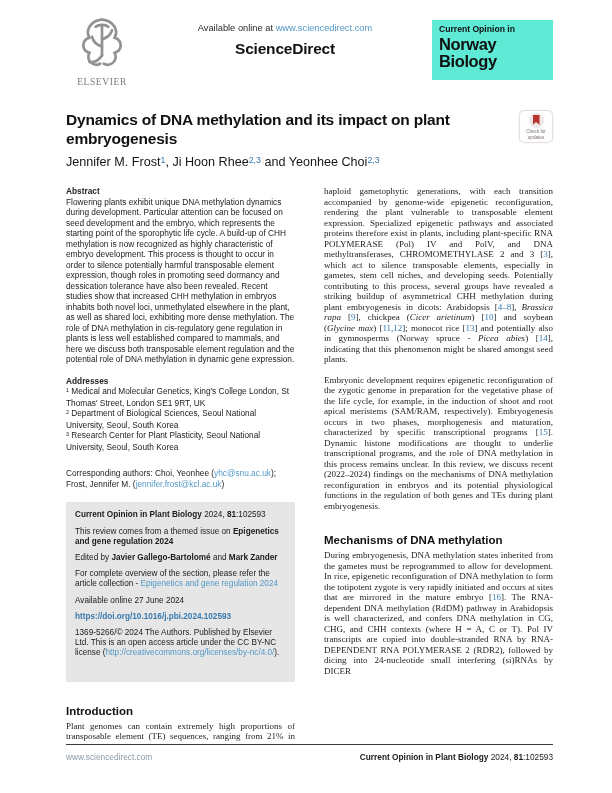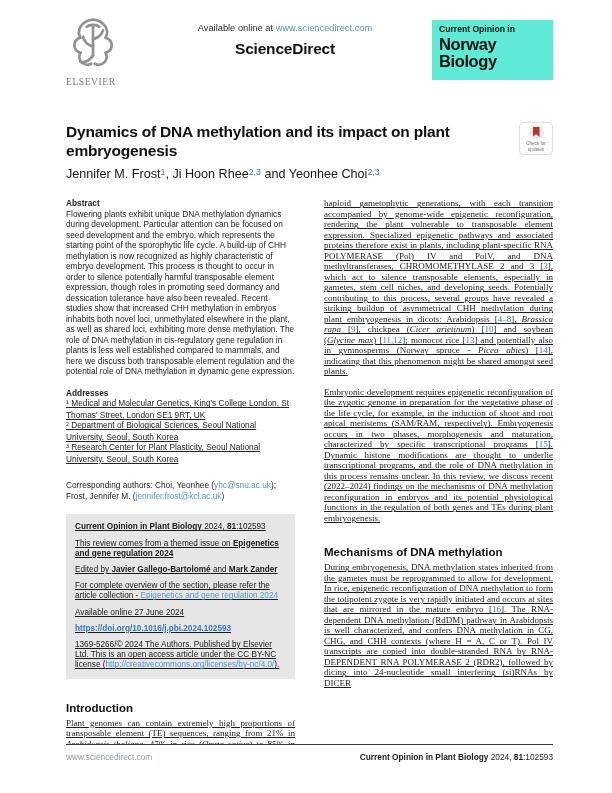--- a/index.html
+++ b/index.html
@@ -2,73 +2,73 @@
 <html><head>
 <meta charset="utf-8">
 <style>
   html,body{margin:0;padding:0;background:#ffffff;}
   body{width:612px;height:793px;position:relative;overflow:hidden;
        font-family:"Liberation Sans",sans-serif;color:#1b1b1b;}
   .page{position:absolute;left:66px;top:14px;width:487px;}
 
   
   .header{display:flex;align-items:flex-start;}
-  .logo-wrap{width:72px;text-align:left;color:#8f8f8f;}
+  .logo-wrap{width:72px;text-align:center;color:#8f8f8f;}
   .elsevier-name{font-family:"Liberation Serif",serif;font-size:9.5px;letter-spacing:.6px;color:#7c7c7c;margin-top:1px;}
   .header-center{flex:1;text-align:center;padding-top:9px;}
   .avail{font-size:9.3px;color:#2a2a2a;}
   .sd-logo{font-size:15.5px;font-weight:bold;color:#121212;margin-top:7px;letter-spacing:-.2px;}
   .journal-badge{width:121px;background:#5eead4;padding:5px 7px 9px 7px;box-sizing:border-box;margin-top:6px;}
   .jb1{font-size:8.6px;font-weight:bold;color:#101010;line-height:1.15;}
   .jb2{font-size:16.5px;font-weight:bold;color:#101010;letter-spacing:-.4px;line-height:1.05;margin-top:1px;}
 
   
-  .title-row{display:flex;margin-top:35px;gap:42px;}
+  .title-row{display:flex;margin-top:23px;gap:42px;}
   .title{font-size:15.5px;font-weight:bold;line-height:1.24;letter-spacing:-.2px;width:408px;color:#111;}
   .check-badge{margin-left:auto;width:34px;height:33px;border:1px solid #e4dede;border-radius:5px;
                background:#fefefe;text-align:center;padding-top:2px;box-sizing:border-box;box-shadow:0 0 2px rgba(0,0,0,.08);}
   .cfu-circle{width:15px;height:15px;border-radius:50%;background:#efe8e8;margin:0 auto;position:relative;}
   .cfu-mark{position:absolute;left:4px;top:2px;width:7px;height:10px;background:#b8352e;
             clip-path:polygon(0 0,100% 0,100% 100%,50% 70%,0 100%);}
   .cfu-text{font-size:4.6px;color:#7d7272;line-height:1.25;margin-top:1px;}
   .authors{font-size:12.6px;margin-top:7px;color:#161616;}
 
   
   .cols{display:flex;gap:29px;margin-top:17px;}
   .col{width:237px;box-sizing:border-box;}
   .small{font-size:8.3px;line-height:10.5px;color:#222;}
   .bhead{font-weight:bold;}
   .addresses{margin-top:11px;}
   .addr-line{margin:0;}
   .corr{margin-top:16px;}
 
   .gray-box{background:#e6e6e6;padding:8px 9px;margin-top:13px;}
   .gray-box .gb-p{font-size:8.2px;line-height:10.2px;margin:0 0 6px 0;}
-  .gray-box .gb-p:last-child{margin-bottom:0;}
+  .gray-box .gb-p:last-child{margin-bottom:15px;}
 
   .section-head{font-weight:bold;font-size:11.5px;margin:23px 0 4px 0;color:#111;}
   .serif{font-family:"Liberation Serif",serif;font-size:9px;line-height:10.5px;text-align:justify;color:#1d1d1d;}
   .serif + .serif{margin-top:10px;}
 
   
   .b{font-weight:bold;}
   .i{font-style:italic;}
   .link{color:#3879ae;}
   .link2{color:#5298c6;}
   .sup{font-size:64%;position:relative;top:-.45em;}
   .supb{font-size:70%;position:relative;top:-.4em;}
 
   
   .footer{position:absolute;left:66px;width:487px;top:744px;bottom:0;background:#ffffff;
           border-top:1px solid #3c3c3c;padding-top:7px;display:flex;justify-content:space-between;
           font-size:8.3px;box-sizing:border-box;}
   .footer-left{color:#8d9aa5;}
   .footer-right{color:#1b1b1b;}
 
-  p{margin:0;text-decoration:underline;}
+  p{margin:0;}
 </style>
 </head>
 <body>
 
 <div class="page">
 
   <div class="header">
     <div class="logo-wrap">
       <svg width="54" height="58" viewBox="0 0 60 64">
         <g fill="none" stroke="#929292" stroke-width="3" stroke-linecap="round">

